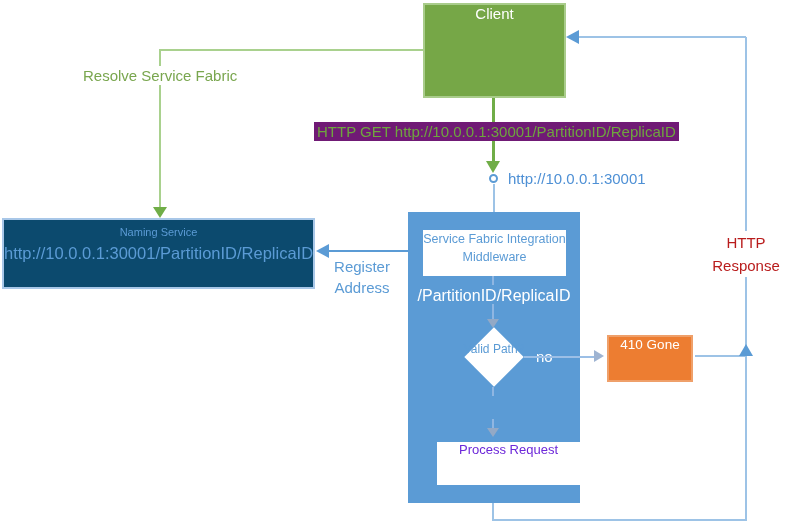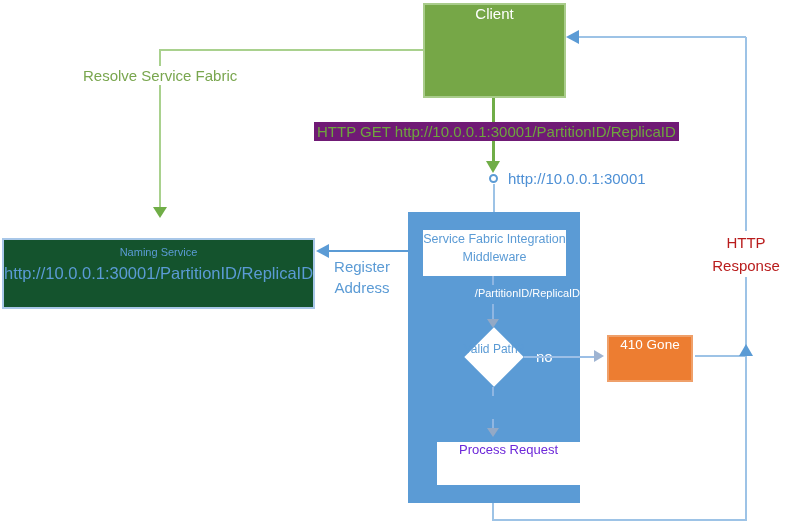--- a/index.html
+++ b/index.html
@@ -16,27 +16,27 @@
   
   .green-line-light{background:#A9D18E;}
   .green-line{background:#70AD47;}
   .blue-line-light{background:#9DC3E6;}
   .blue-line{background:#5B9BD5;}
   .mid-line{background:#8FB6E2;}
 
   
   .client-box{left:423px;top:3px;width:143px;height:95px;background:#76A747;border:2px solid #A9CC8B;
     color:#ffffff;font-size:15px;box-sizing:border-box;}
-  .naming-box{left:2px;top:218px;width:313px;height:71px;background:#14532d;border:2px solid #A8C7E8;box-sizing:border-box;margin-top:20px;}
+  .naming-box{left:2px;top:218px;width:313px;height:71px;background:#0c4a6e;border:2px solid #A8C7E8;box-sizing:border-box;}
   .naming-title{margin-top:6px;text-align:center;font-size:11px;color:#5B9BD5;}
   .naming-url{margin-top:6px;text-align:right;font-size:16.5px;color:#5B9BD5;}
   .mw-box{left:408px;top:212px;width:172px;height:291px;background:#5B9BD5;}
   .mw-title-box{left:423px;top:230px;width:143px;height:46px;background:#ffffff;color:#5B9BD5;
     font-size:12.5px;line-height:1.45;box-sizing:border-box;}
-  .path-lbl{left:408px;top:287px;width:172px;text-align:right;color:#ffffff;font-size:11px;}
+  .path-lbl{left:408px;top:287px;width:172px;text-align:center;color:#ffffff;font-size:16px;}
   .diamond{left:473px;top:336px;width:42px;height:42px;background:#ffffff;transform:rotate(45deg);}
   .diamond-lbl{left:463px;top:341px;width:62px;text-align:center;color:#5B9BD5;font-size:12px;line-height:16px;}
   .yesno{color:#ffffff;font-size:15px;}
   .gone-box{left:607px;top:335px;width:86px;height:47px;background:#ED7D31;border:2px solid #EFA06A;
     color:#ffffff;font-size:13.5px;box-sizing:border-box;}
   .process-box{left:437px;top:442px;width:143px;height:43px;background:#ffffff;color:#6d28d9;font-size:13px;}
 
   
   .resolve-lbl{left:80px;top:66px;font-size:15px;color:#79A64E;background:#ffffff;padding:1px 3px;}
   .httpget-lbl{left:314px;top:122px;font-size:15px;color:#6FA53F;background:#701a75;padding:1px 3px;}

